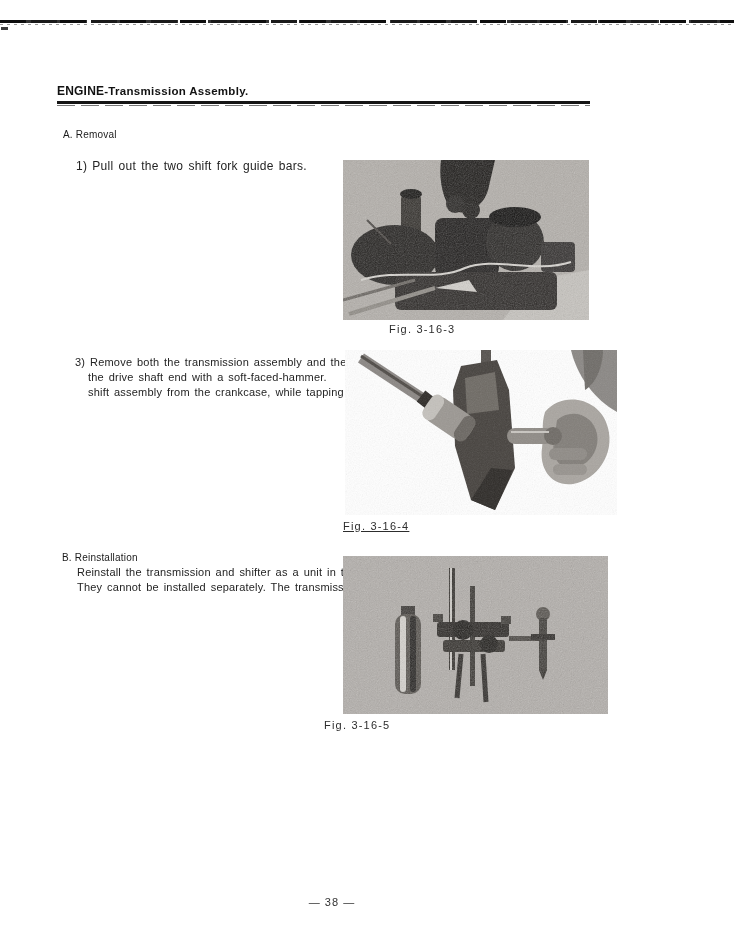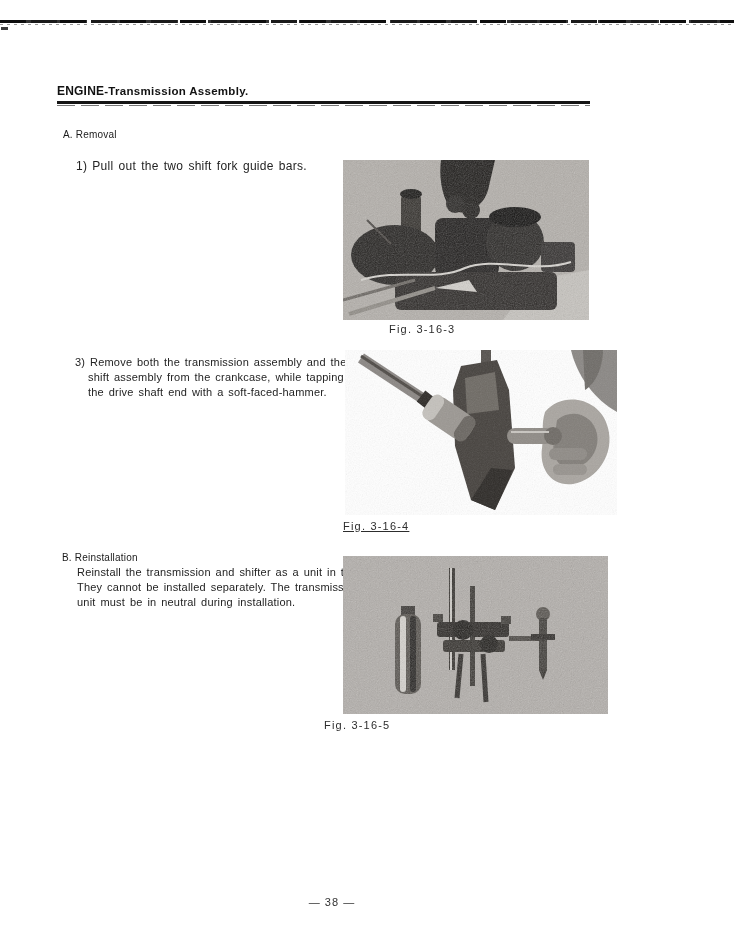--- a/index.html
+++ b/index.html
@@ -88,22 +88,22 @@
       <line x1="6" y1="154" x2="92" y2="128" stroke="#8f8b85" stroke-width="4"></line>
       <line x1="0" y1="140" x2="72" y2="120" stroke="#6b6762" stroke-width="3"></line>
       <line x1="24" y1="60" x2="48" y2="84" stroke="#4a4743" stroke-width="2"></line>
       <rect width="246" height="160" filter="url(#n1)" opacity="0.35"></rect>
     </svg>
   </div>
   <div class="fig-caption" style="left:343px;top:303px;padding-left:46px;">Fig. 3-16-3</div>
 
   <div class="para" style="left:75px;top:335px;">
     <div>3) Remove both the transmission assembly and the</div>
+    <div class="cont">the drive shaft end with a soft-faced-hammer.</div>
     <div class="cont">shift assembly from the crankcase, while tapping</div>
-    <div class="cont">the drive shaft end with a soft-faced-hammer.</div>
   </div>
 
   <div class="figure" style="left:345px;top:330px;">
     <svg width="272" height="165" viewBox="0 0 272 165" xmlns="http://www.w3.org/2000/svg">
       <defs>
         <filter id="n2" x="0" y="0" width="100%" height="100%">
           <feTurbulence type="fractalNoise" baseFrequency="0.85" numOctaves="3" stitchTiles="stitch"></feTurbulence>
           <feColorMatrix type="saturate" values="0"></feColorMatrix>
         </filter>
       </defs>
@@ -139,21 +139,20 @@
       </g>
       <rect width="272" height="165" filter="url(#n2)" opacity="0.16"></rect>
     </svg>
   </div>
   <div class="fig-caption" style="left:343px;top:500px;text-decoration:underline;">Fig. 3-16-4</div>
 
   <div class="sec-heading" style="left:62px;top:532px;">B. Reinstallation</div>
   <div class="para" style="left:77px;top:545px;">
     <div>Reinstall the transmission and shifter as a unit in the</div>
     <div>They cannot be installed separately. The transmission</div>
-    <div>unit must be in neutral during installation.</div>
   </div>
 
   <div class="figure" style="left:343px;top:536px;">
     <svg width="265" height="158" viewBox="0 0 265 158" xmlns="http://www.w3.org/2000/svg">
       <defs>
         <filter id="n3" x="0" y="0" width="100%" height="100%">
           <feTurbulence type="fractalNoise" baseFrequency="0.9" numOctaves="3" stitchTiles="stitch"></feTurbulence>
           <feColorMatrix type="saturate" values="0"></feColorMatrix>
         </filter>
       </defs>

